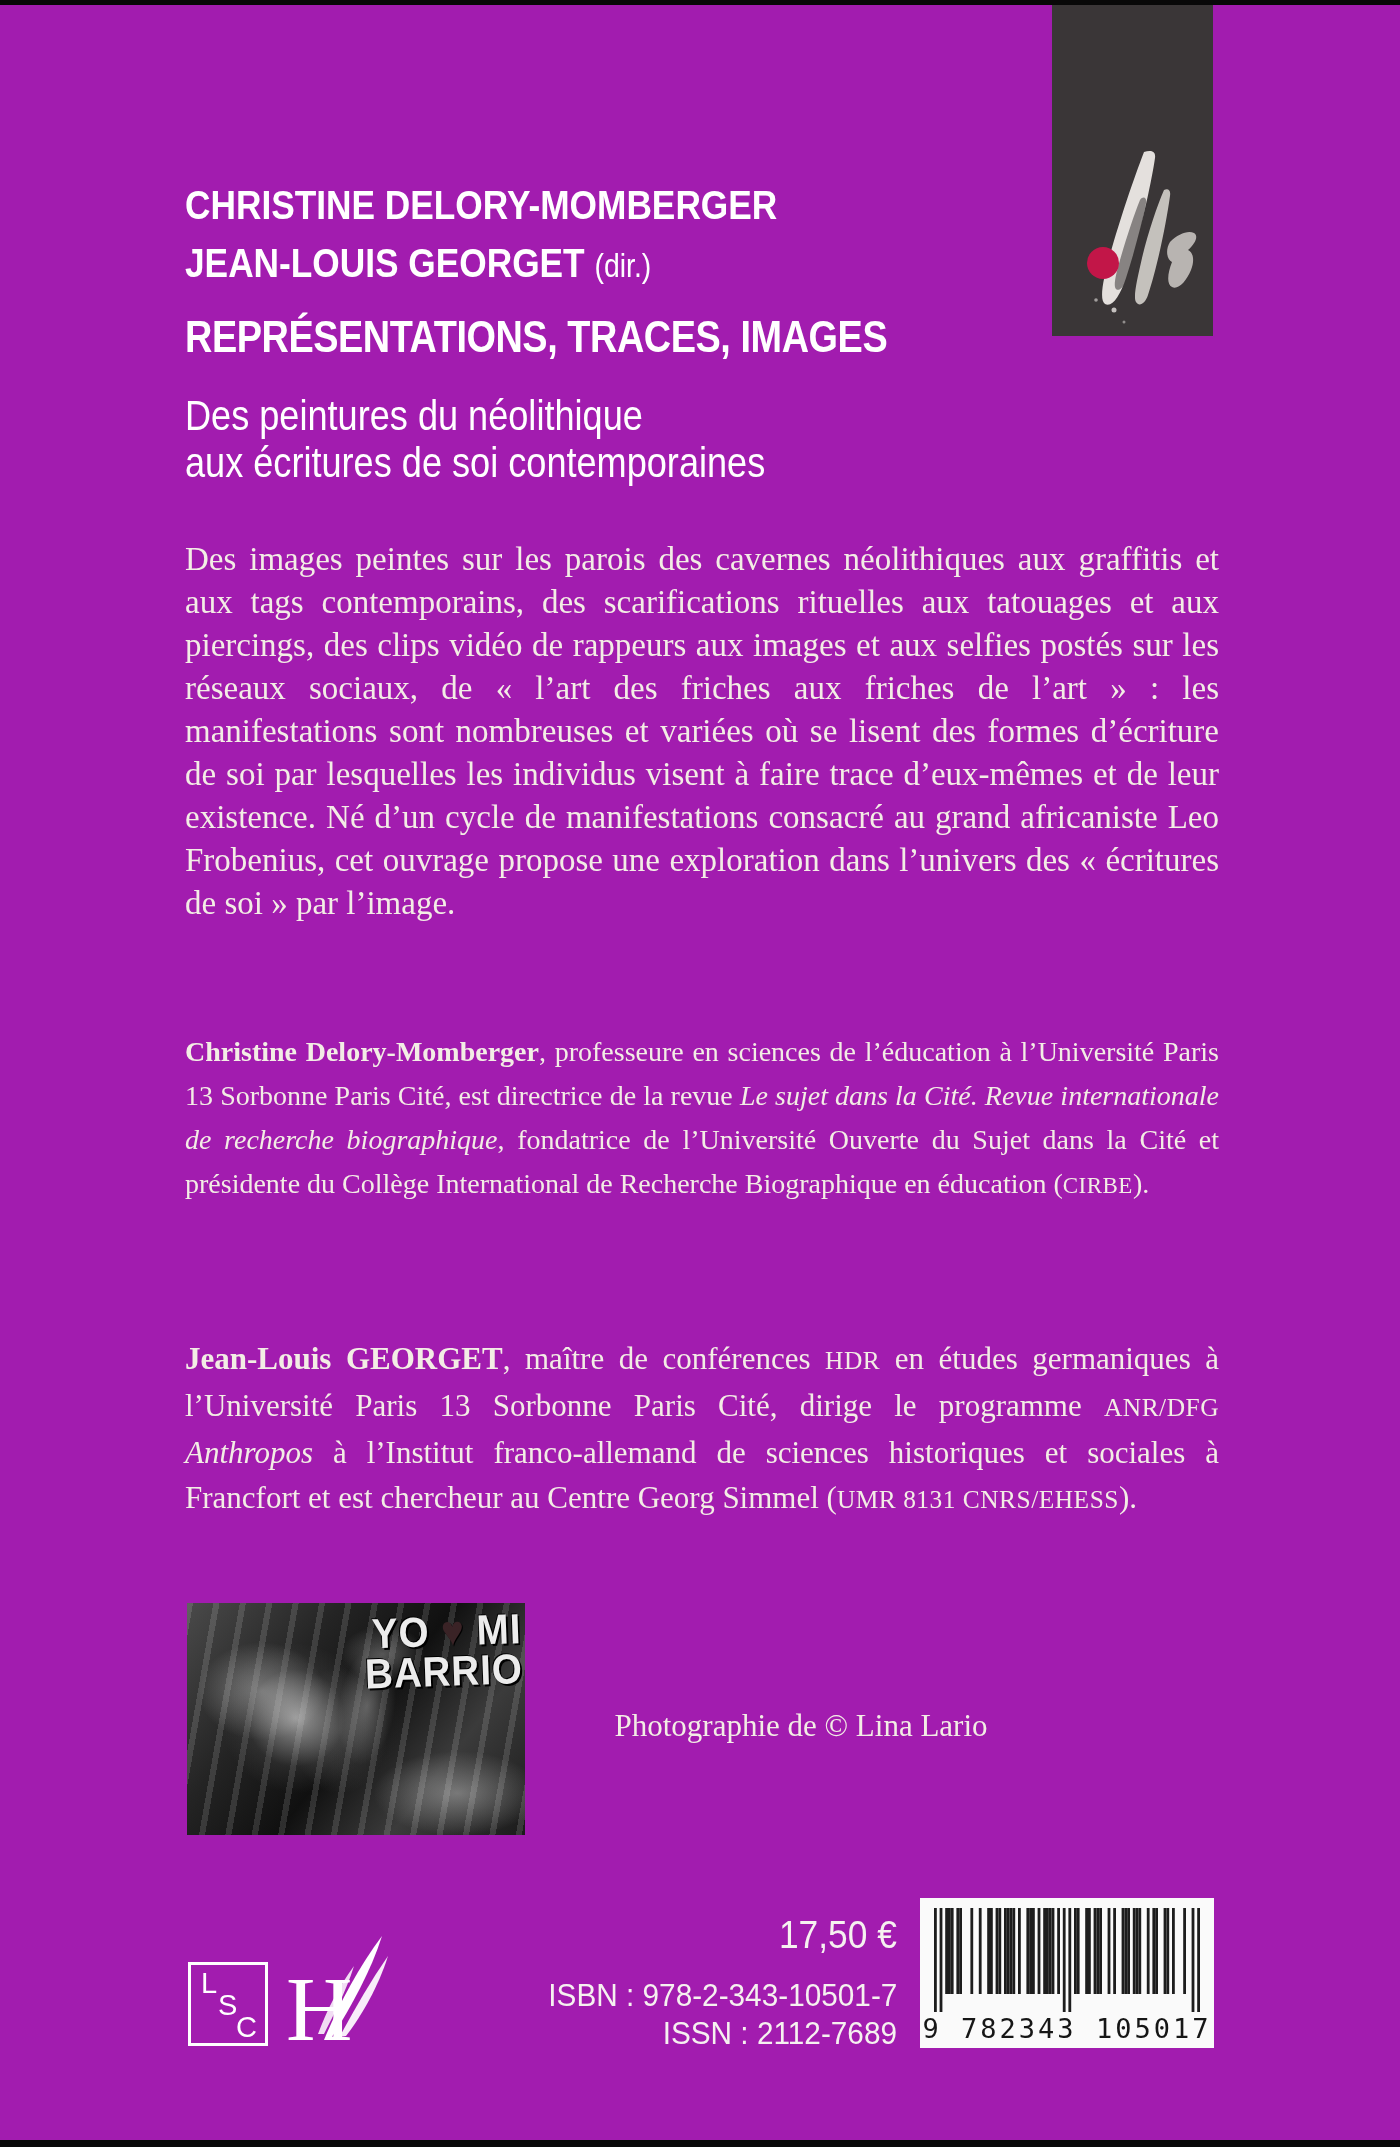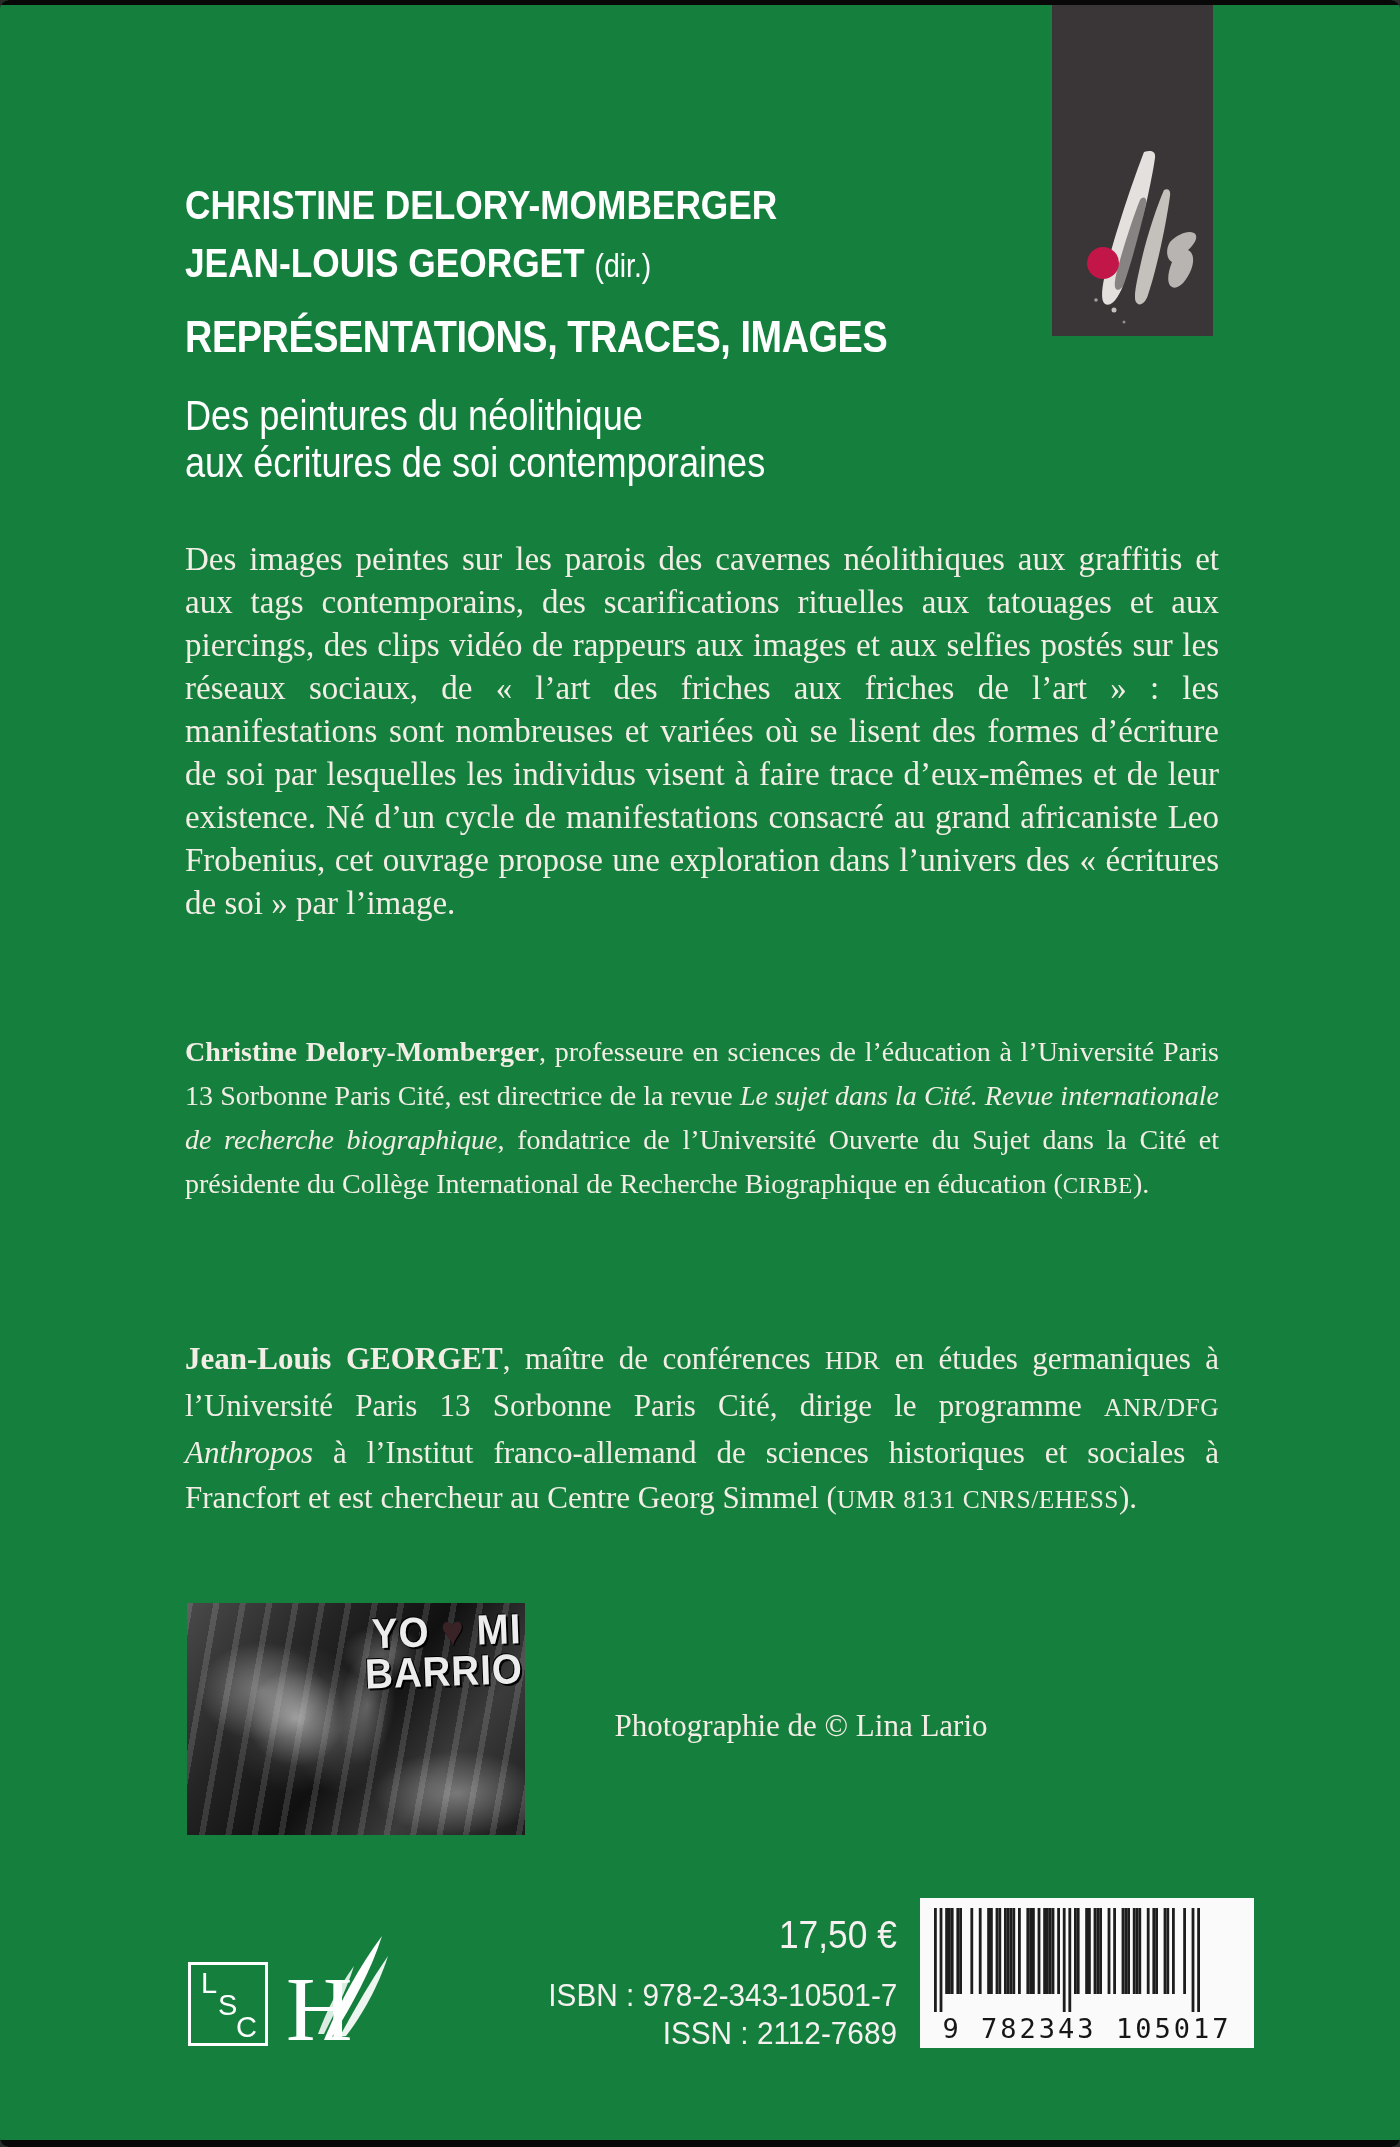--- a/index.html
+++ b/index.html
@@ -1,20 +1,19 @@
 <!DOCTYPE html>
 <html><head>
 <meta charset="utf-8">
 <style>
   html,body{margin:0;padding:0;background:#2b2b2b;}
   .page{
     position:relative; width:1400px; height:2147px; overflow:hidden;
-    background:#15803d;
+    background:#a21caf;
     font-family:"Liberation Sans", sans-serif;
-    border-radius:9px;
   }
   .edgebar{position:absolute;left:0;width:1400px;background:#080808;z-index:30;}
   .edgebar.top{top:0;height:5px;}
   .edgebar.bottom{top:2140px;height:7px;}
 
   
   .collection-box{position:absolute;left:1052px;top:0;width:161px;height:336px;background:#3A3637;z-index:5;}
 
   
   .hline{position:absolute;left:185px;color:#ffffff;white-space:nowrap;}
@@ -78,21 +77,21 @@
   }
 
   
   .footline{position:absolute;color:#F6F1F0;white-space:nowrap;text-align:right;}
   .footline > span{display:inline-block;transform:scaleX(0.93);transform-origin:right center;}
   .price{right:503px;top:1914px;font-size:38px;}
   .isbn{right:503px;top:1977px;font-size:32px;}
   .issn{right:503px;top:2015px;font-size:32px;}
 
   
-  .barcode-panel{position:absolute;left:920px;top:1898px;width:334px;height:150px;background:#FAFAFA;z-index:6;}
+  .barcode-panel{position:absolute;left:920px;top:1898px;width:294px;height:150px;background:#FAFAFA;z-index:6;}
   .barcode-panel svg{position:absolute;left:14px;top:10px;}
   .barcode-digits{
     position:absolute;left:0;bottom:4px;width:100%;text-align:center;
     font-family:"DejaVu Sans Mono", monospace;font-size:27px;color:#161616;letter-spacing:3px;
   }
 
   
   .lsc-logo{position:absolute;left:188px;top:1962px;width:80px;height:84px;border:3px solid #fff;box-sizing:border-box;color:#fff;}
   .lsc-logo span{position:absolute;font-size:29px;font-family:"Liberation Sans", sans-serif;}
   .lsc-l{left:10px;top:2px;}

